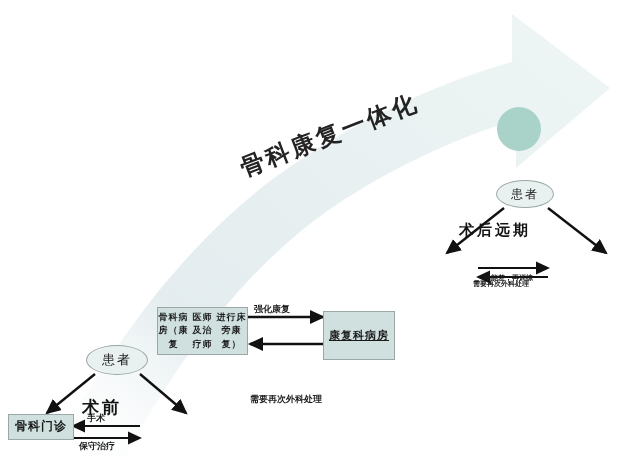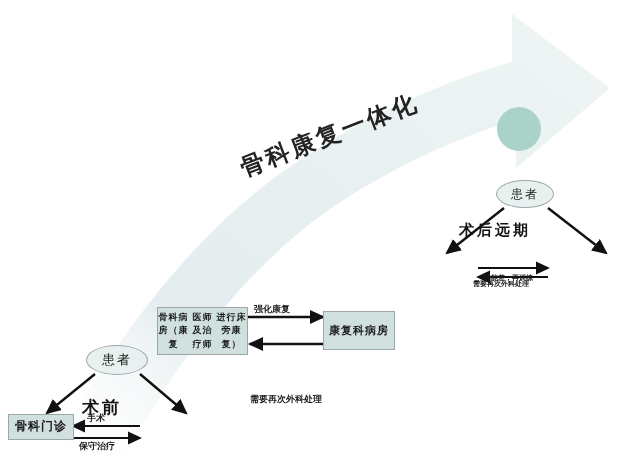--- a/index.html
+++ b/index.html
@@ -141,21 +141,21 @@
     <line x1="323" y1="344" x2="250" y2="344" stroke="#111" stroke-width="2.4" marker-end="url(#ah)"></line>
   </svg>
 
 
   <div class="node box" style="left:157px;top:307px;width:91px;height:48px;font-size:9px;flex-direction:row;">
     <span>骨科病房（康复</span>
     <span>医师及治疗师</span>
     <span>进行床旁康复）</span>
   </div>
 
-  <div class="node box" style="left:323px;top:311px;width:72px;height:39px;font-size:11px;">
+  <div class="node box" style="left:323px;top:311px;width:72px;height:49px;font-size:11px;text-decoration:underline;">
     <span>康复科病房</span>
   </div>
 
   <div class="edge-label" style="left:254px;top:303px;font-size:9px;">
     <span>强化康复</span>
   </div>
   <div class="edge-label" style="left:250px;top:346px;font-size:9px;margin-top:47px;">
     <span>需要再次外科处理</span>
   </div>
 

